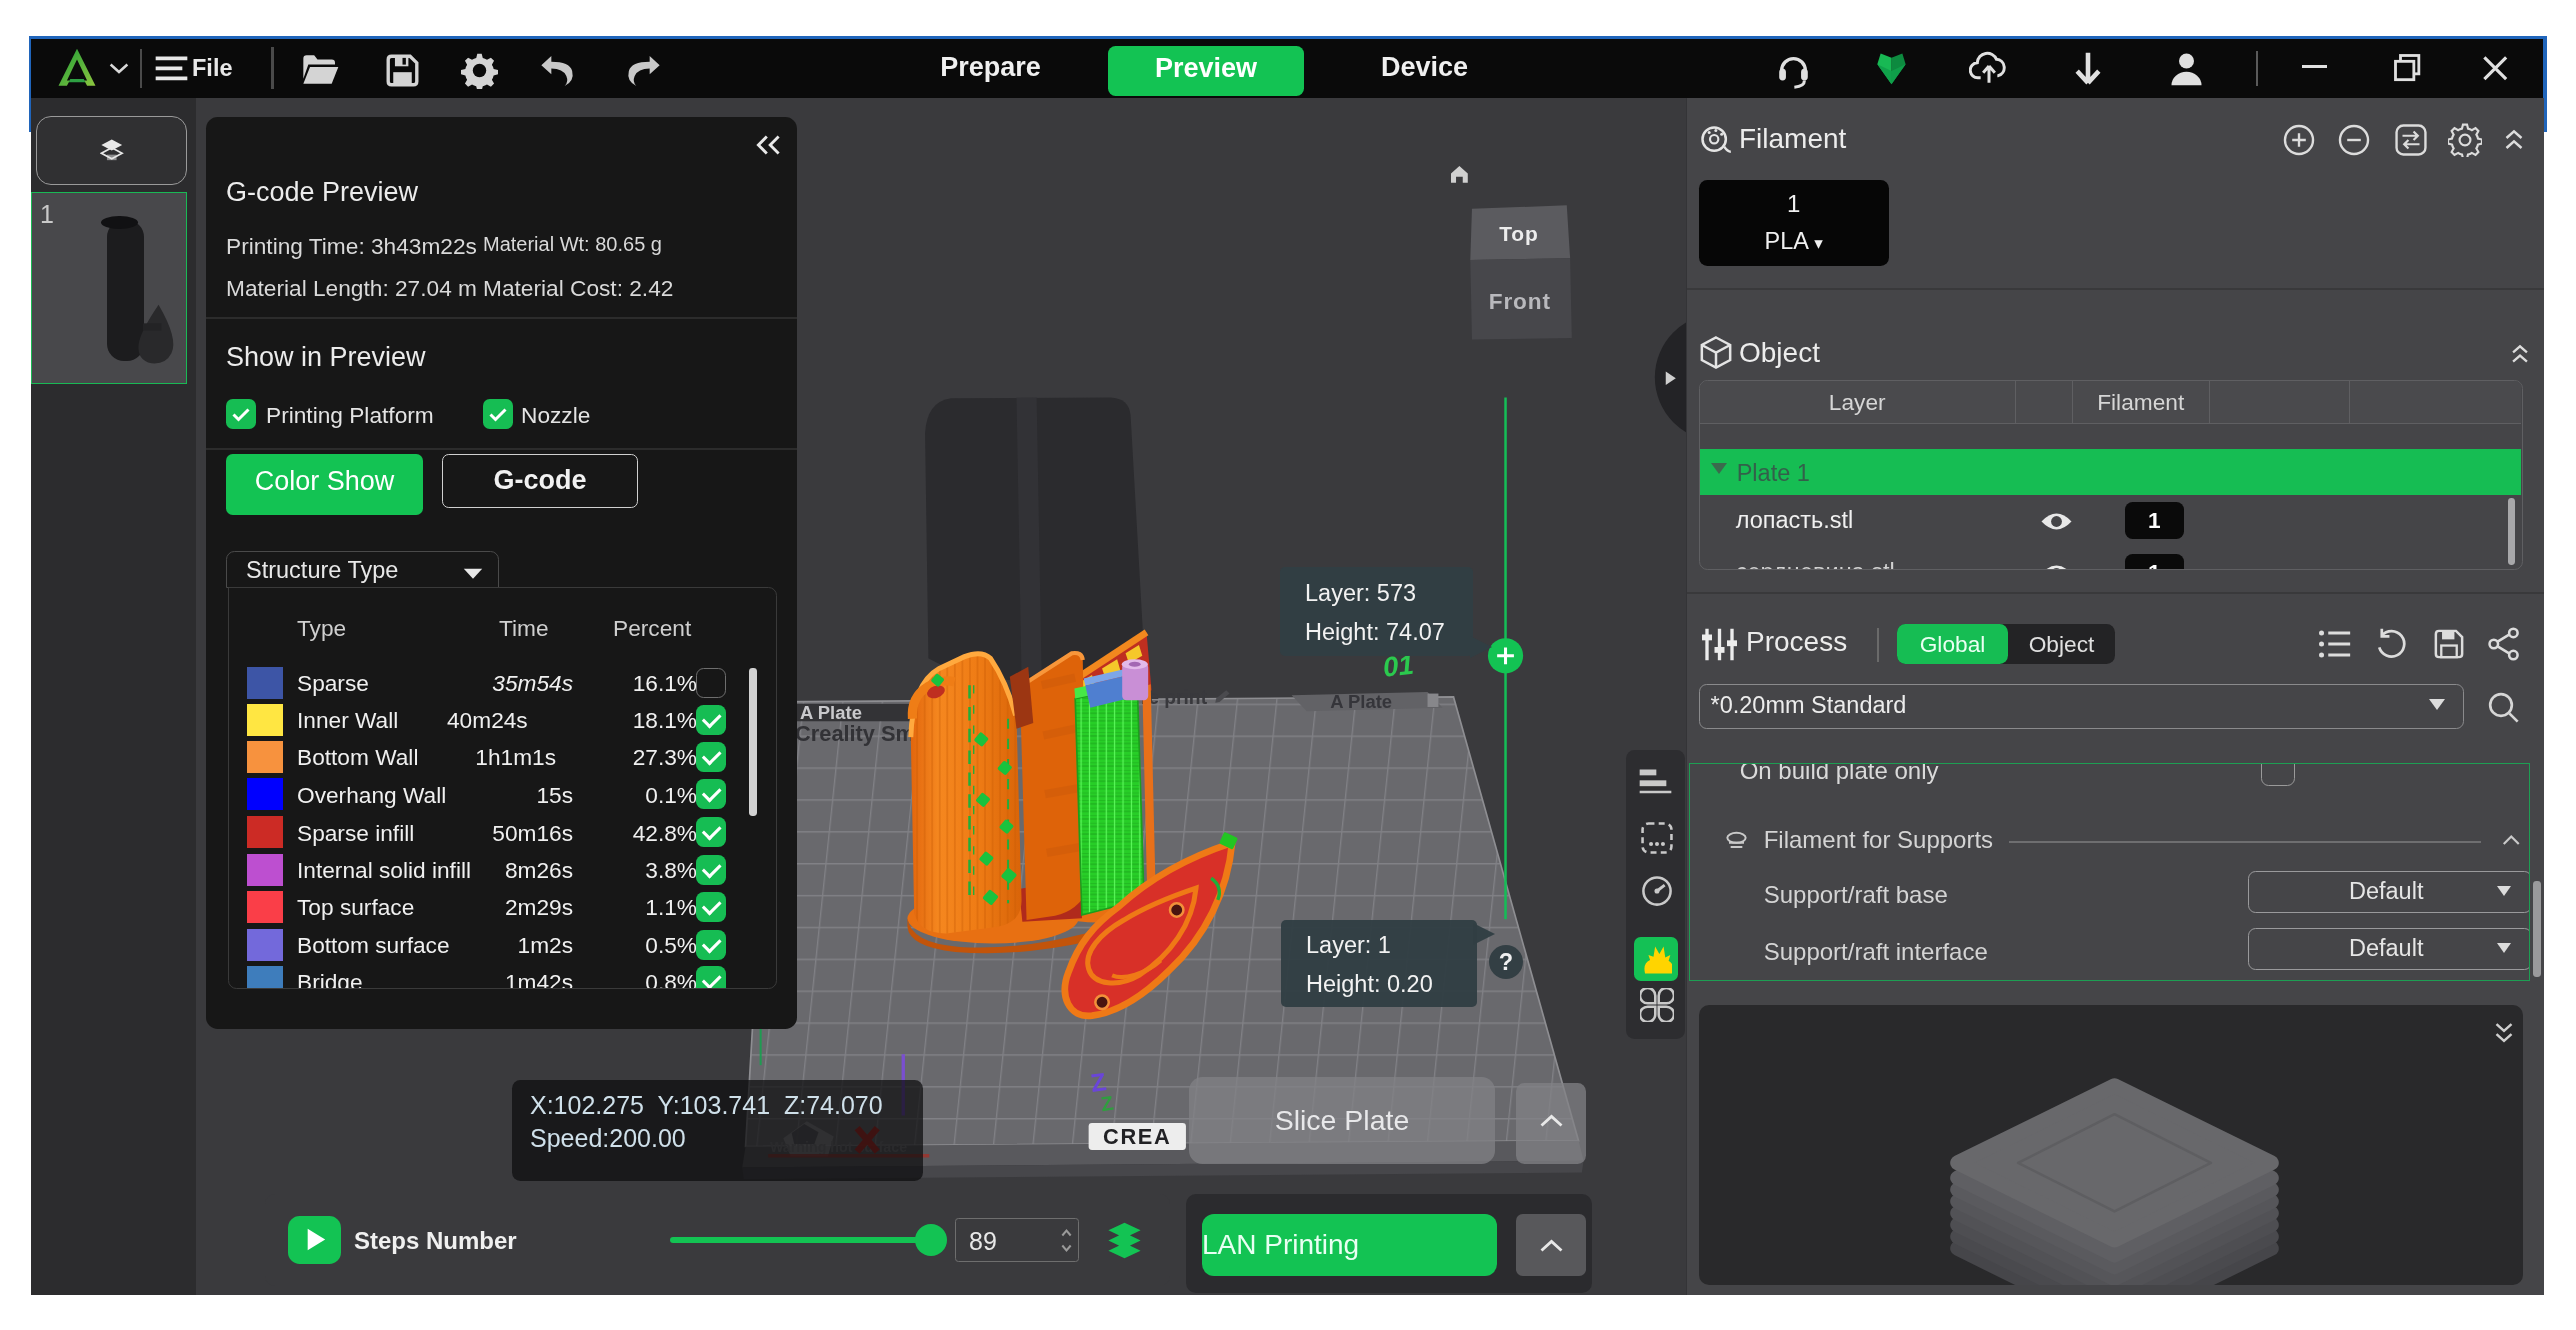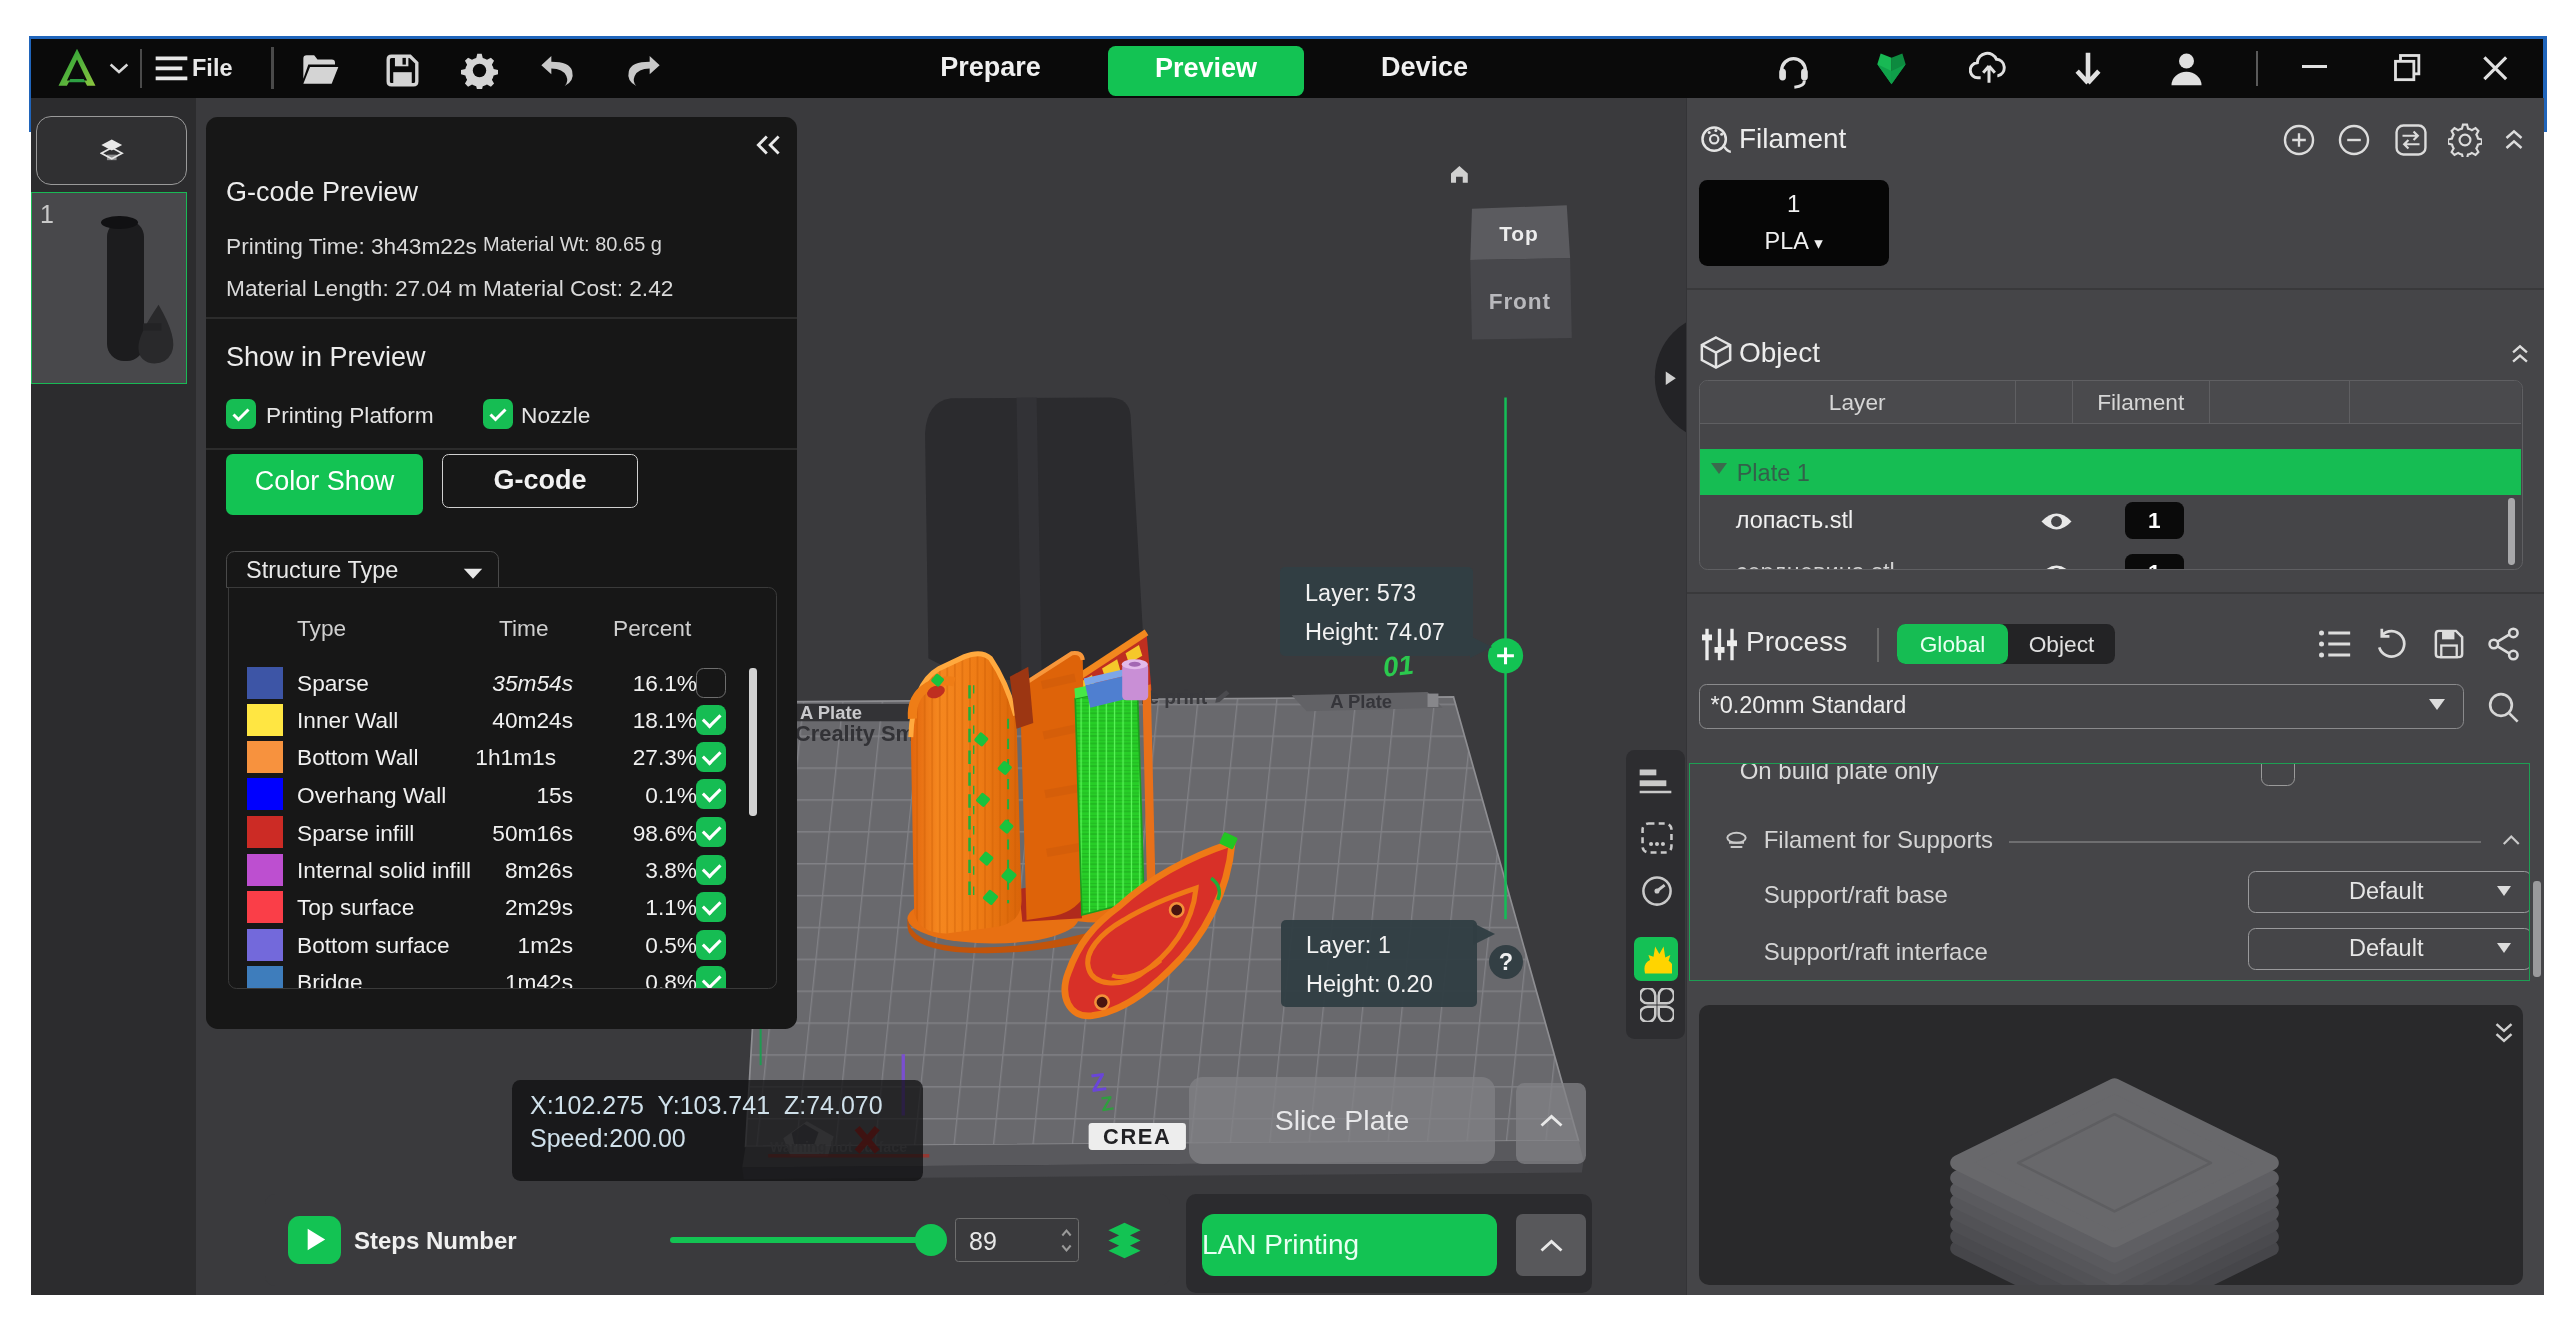--- a/index.html
+++ b/index.html
@@ -296,37 +296,37 @@
     <div class="abs" style="left:270px;top:27px;font-size:22.7px;color:#cfcfcf;">Time</div>
     <div class="abs" style="left:384px;top:27px;font-size:22.7px;color:#cfcfcf;">Percent</div>
 
     <div class="abs" style="left:17.6px;top:79px;width:36px;height:32px;background:#3d55a6;"></div>
     <div class="abs" style="left:68px;top:82px;font-size:22.7px;color:#f0f0f0;">Sparse</div>
     <div class="abs" style="left:218px;top:82px;width:126px;text-align:right;font-size:22.7px;color:#f0f0f0;font-style:italic;">35m54s</div>
     <div class="abs" style="left:367px;top:82px;width:101px;text-align:right;font-size:22.7px;color:#f0f0f0;">16.1%</div>
     <div class="abs" style="left:467px;top:80px;width:30px;height:30px;border:1.7px solid #6e6e6e;border-radius:7.6px;box-sizing:border-box;"></div>
     <div class="abs" style="left:17.6px;top:116px;width:36px;height:32px;background:#ffe642;"></div>
     <div class="abs" style="left:68px;top:119px;font-size:22.7px;color:#f0f0f0;">Inner Wall</div>
-    <div class="abs" style="left:218px;top:119px;width:126px;text-align:right;font-size:22.7px;color:#f0f0f0;">40m24s</div>
+    <div class="abs" style="left:218px;top:119px;width:126px;font-size:22.7px;color:#f0f0f0;">40m24s</div>
     <div class="abs" style="left:367px;top:119px;width:101px;text-align:right;font-size:22.7px;color:#f0f0f0;">18.1%</div>
     <div class="abs chk" style="left:467px;top:117px;"></div>
     <div class="abs" style="left:17.6px;top:153px;width:36px;height:32px;background:#f7923e;"></div>
     <div class="abs" style="left:68px;top:156px;font-size:22.7px;color:#f0f0f0;">Bottom Wall</div>
     <div class="abs" style="left:201px;top:156px;width:126px;text-align:right;font-size:22.7px;color:#f0f0f0;">1h1m1s</div>
     <div class="abs" style="left:367px;top:156px;width:101px;text-align:right;font-size:22.7px;color:#f0f0f0;">27.3%</div>
     <div class="abs chk" style="left:467px;top:154px;"></div>
     <div class="abs" style="left:17.6px;top:190px;width:36px;height:32px;background:#0000ff;"></div>
     <div class="abs" style="left:68px;top:194px;font-size:22.7px;color:#f0f0f0;">Overhang Wall</div>
     <div class="abs" style="left:218px;top:194px;width:126px;text-align:right;font-size:22.7px;color:#f0f0f0;">15s</div>
     <div class="abs" style="left:367px;top:194px;width:101px;text-align:right;font-size:22.7px;color:#f0f0f0;">0.1%</div>
     <div class="abs chk" style="left:467px;top:191px;"></div>
     <div class="abs" style="left:17.6px;top:228px;width:36px;height:32px;background:#cc2b25;"></div>
     <div class="abs" style="left:68px;top:232px;font-size:22.7px;color:#f0f0f0;">Sparse infill</div>
     <div class="abs" style="left:218px;top:232px;width:126px;text-align:right;font-size:22.7px;color:#f0f0f0;">50m16s</div>
-    <div class="abs" style="left:367px;top:232px;width:101px;text-align:right;font-size:22.7px;color:#f0f0f0;">98.6%</div>
+    <div class="abs" style="left:367px;top:232px;width:101px;text-align:right;font-size:22.7px;color:#f0f0f0;">42.8%</div>
     <div class="abs chk" style="left:467px;top:229px;"></div>
     <div class="abs" style="left:17.6px;top:266px;width:36px;height:32px;background:#bd4fd0;"></div>
     <div class="abs" style="left:68px;top:269px;font-size:22.7px;color:#f0f0f0;">Internal solid infill</div>
     <div class="abs" style="left:218px;top:269px;width:126px;text-align:right;font-size:22.7px;color:#f0f0f0;">8m26s</div>
     <div class="abs" style="left:367px;top:269px;width:101px;text-align:right;font-size:22.7px;color:#f0f0f0;">3.8%</div>
     <div class="abs chk" style="left:467px;top:267px;"></div>
     <div class="abs" style="left:17.6px;top:303px;width:36px;height:32px;background:#fa3e48;"></div>
     <div class="abs" style="left:68px;top:306px;font-size:22.7px;color:#f0f0f0;">Top surface</div>
     <div class="abs" style="left:218px;top:306px;width:126px;text-align:right;font-size:22.7px;color:#f0f0f0;">2m29s</div>
     <div class="abs" style="left:367px;top:306px;width:101px;text-align:right;font-size:22.7px;color:#f0f0f0;">1.1%</div>

